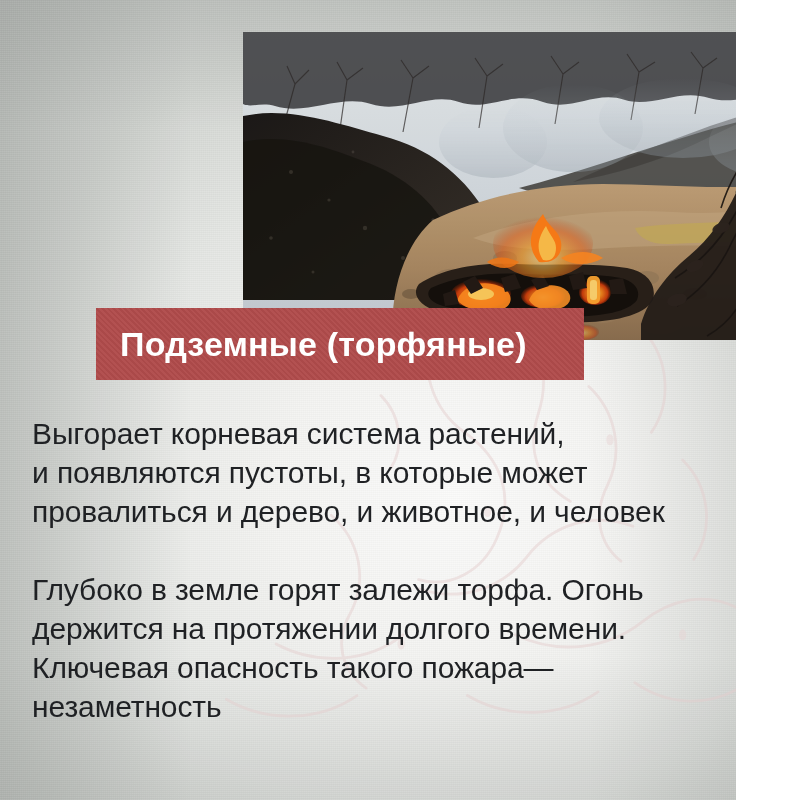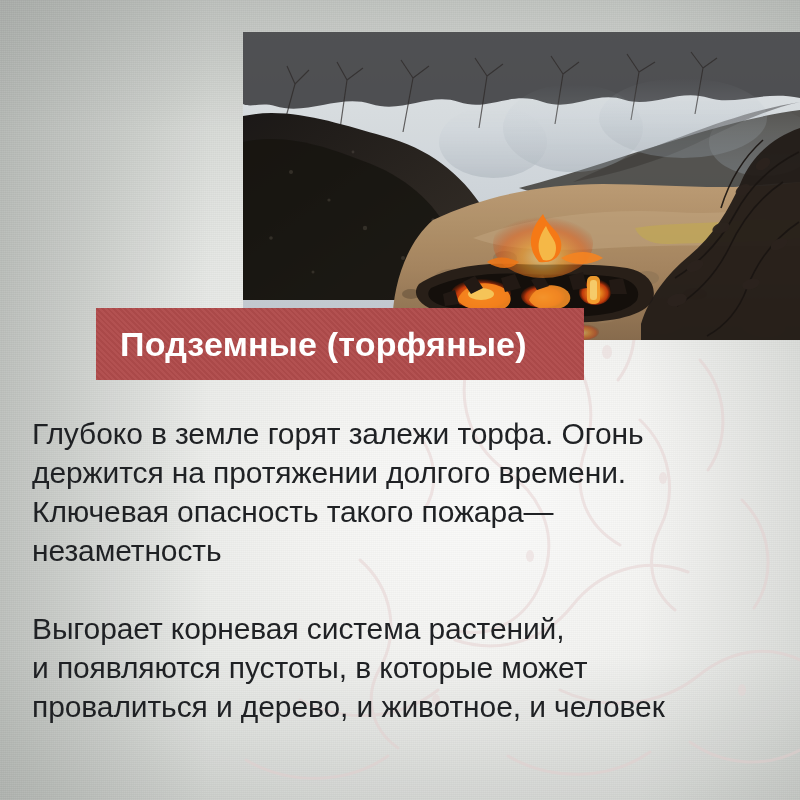--- a/index.html
+++ b/index.html
@@ -6,21 +6,21 @@
     margin: 0;
     padding: 0;
     background: #ffffff;
   }
   body {
     font-family: "Liberation Sans", sans-serif;
   }
 
   #slide {
     position: relative;
-    width: 800px;
+    width: 736px;
     height: 800px;
     overflow: hidden;
     background: #c9ccc9;
   }
 
   
   .bg-base {
     position: absolute;
     inset: 0;
     background:
@@ -321,22 +321,22 @@
 
       <rect width="557" height="308" fill="#000" opacity=".04"></rect>
     </svg>
   </div>
 
   <div class="banner">
     <span class="banner-title">Подземные (торфяные)</span>
   </div>
 
   <div class="copy">
+    <p class="para">Выгорает корневая система растений,
+и появляются пустоты, в которые может
+провалиться и дерево, и животное, и человек</p>
     <p class="para">Глубоко в земле горят залежи торфа. Огонь
 держится на протяжении долгого времени.
 Ключевая опасность такого пожара—
 незаметность</p>
-    <p class="para">Выгорает корневая система растений,
-и появляются пустоты, в которые может
-провалиться и дерево, и животное, и человек</p>
   </div>
 
 </div>
 
 </body></html>

